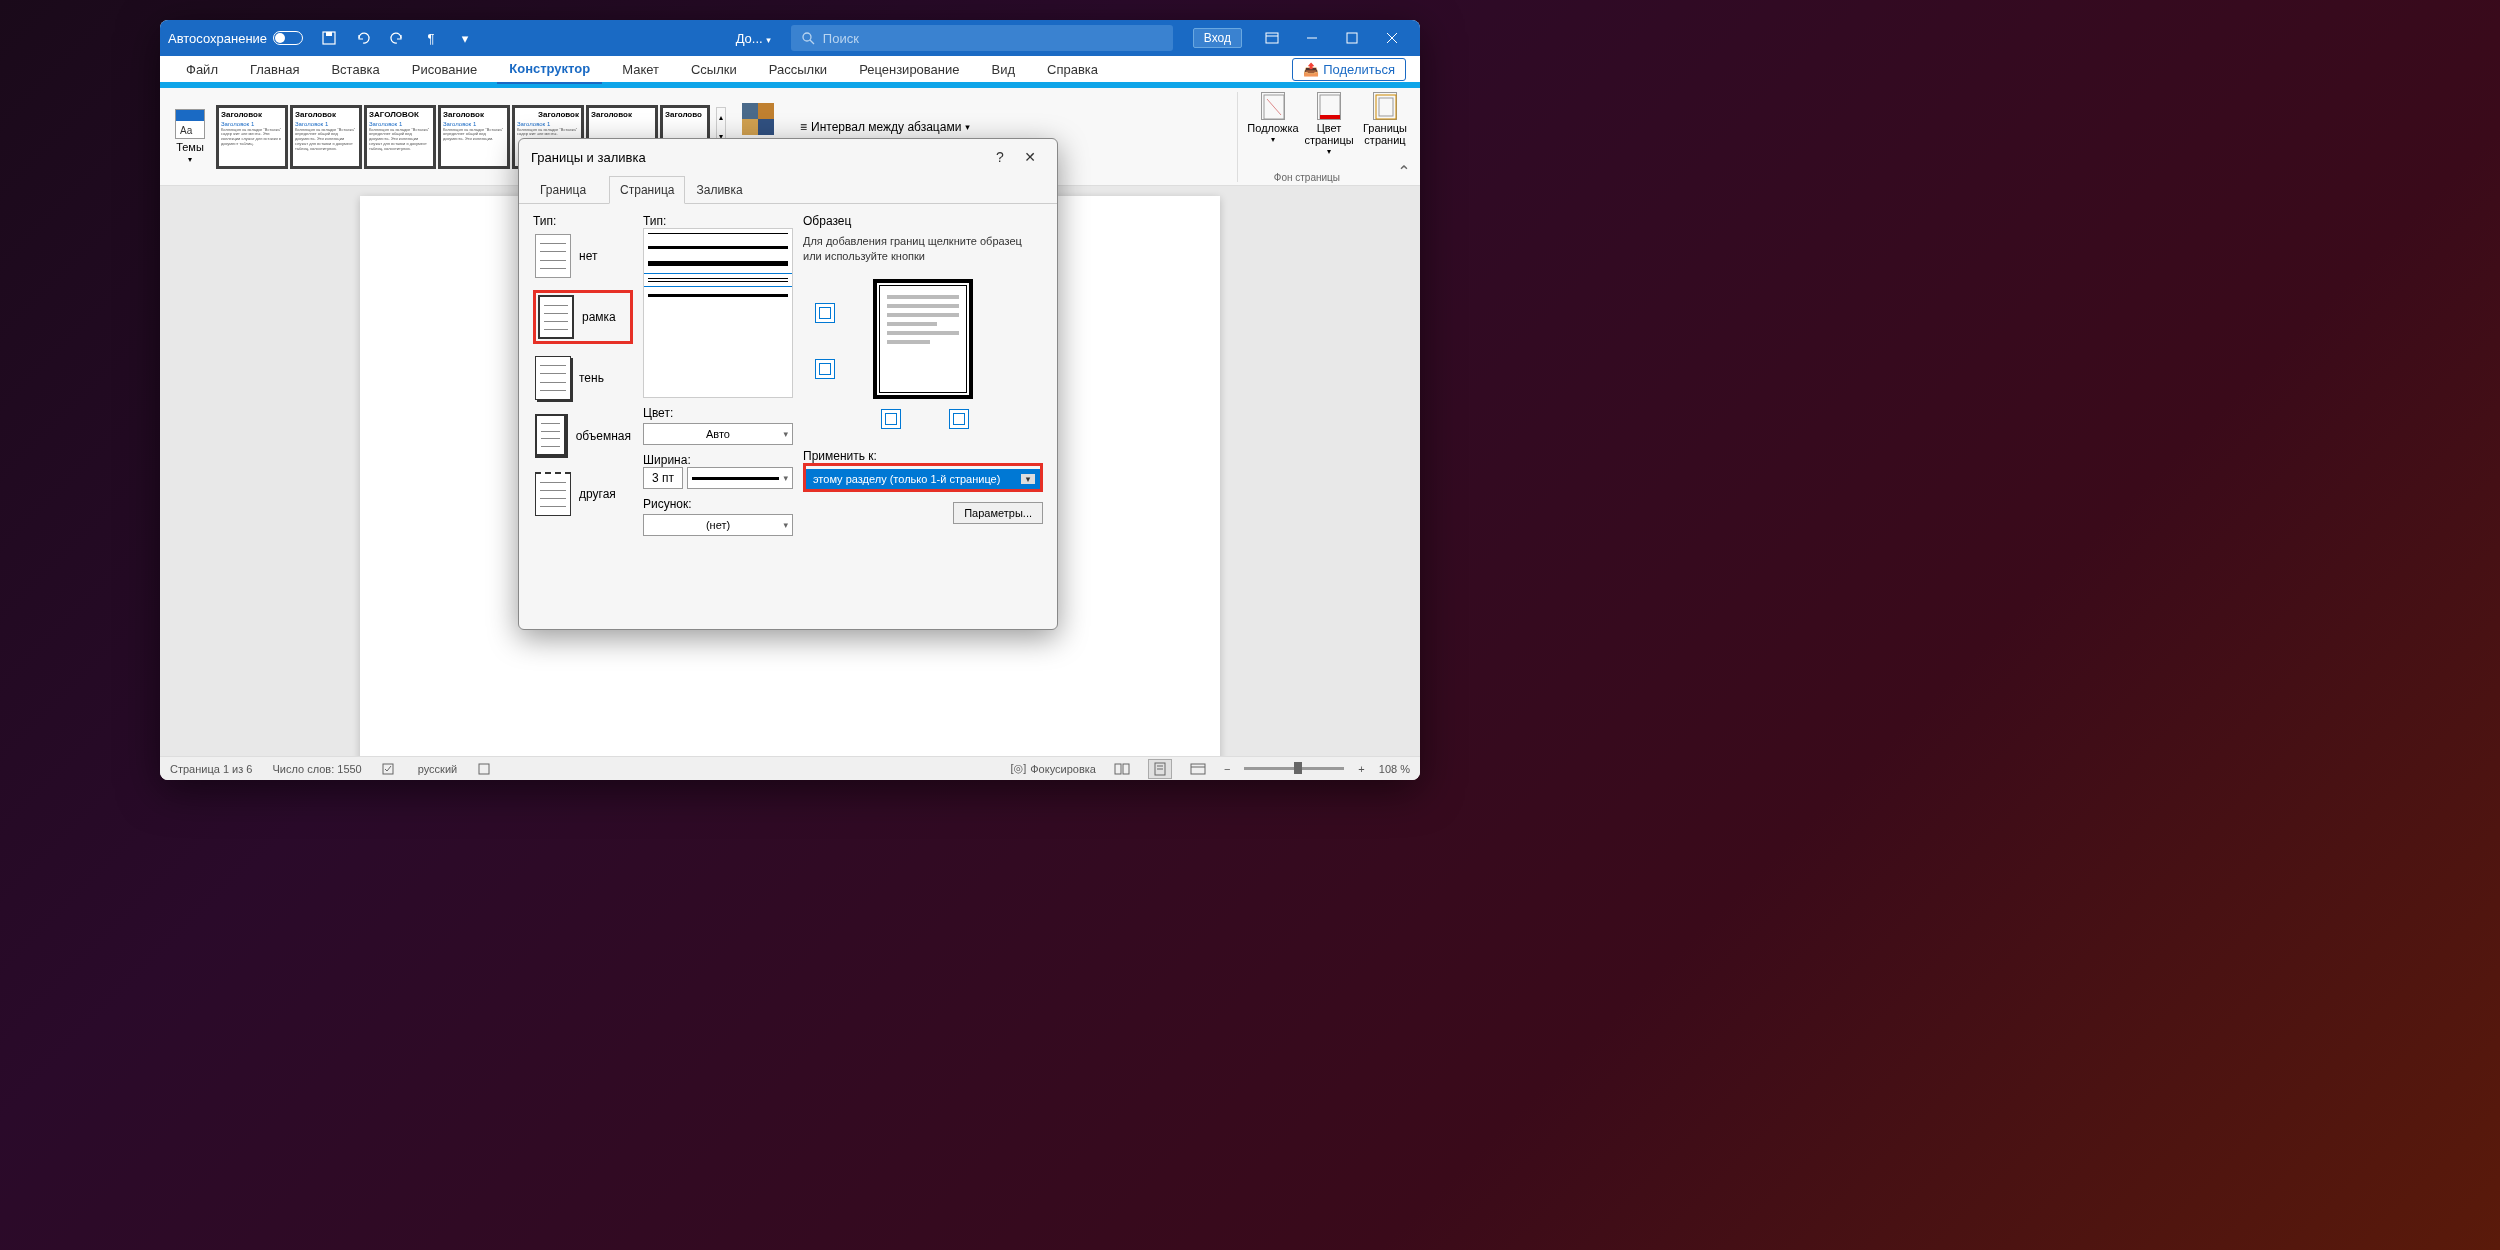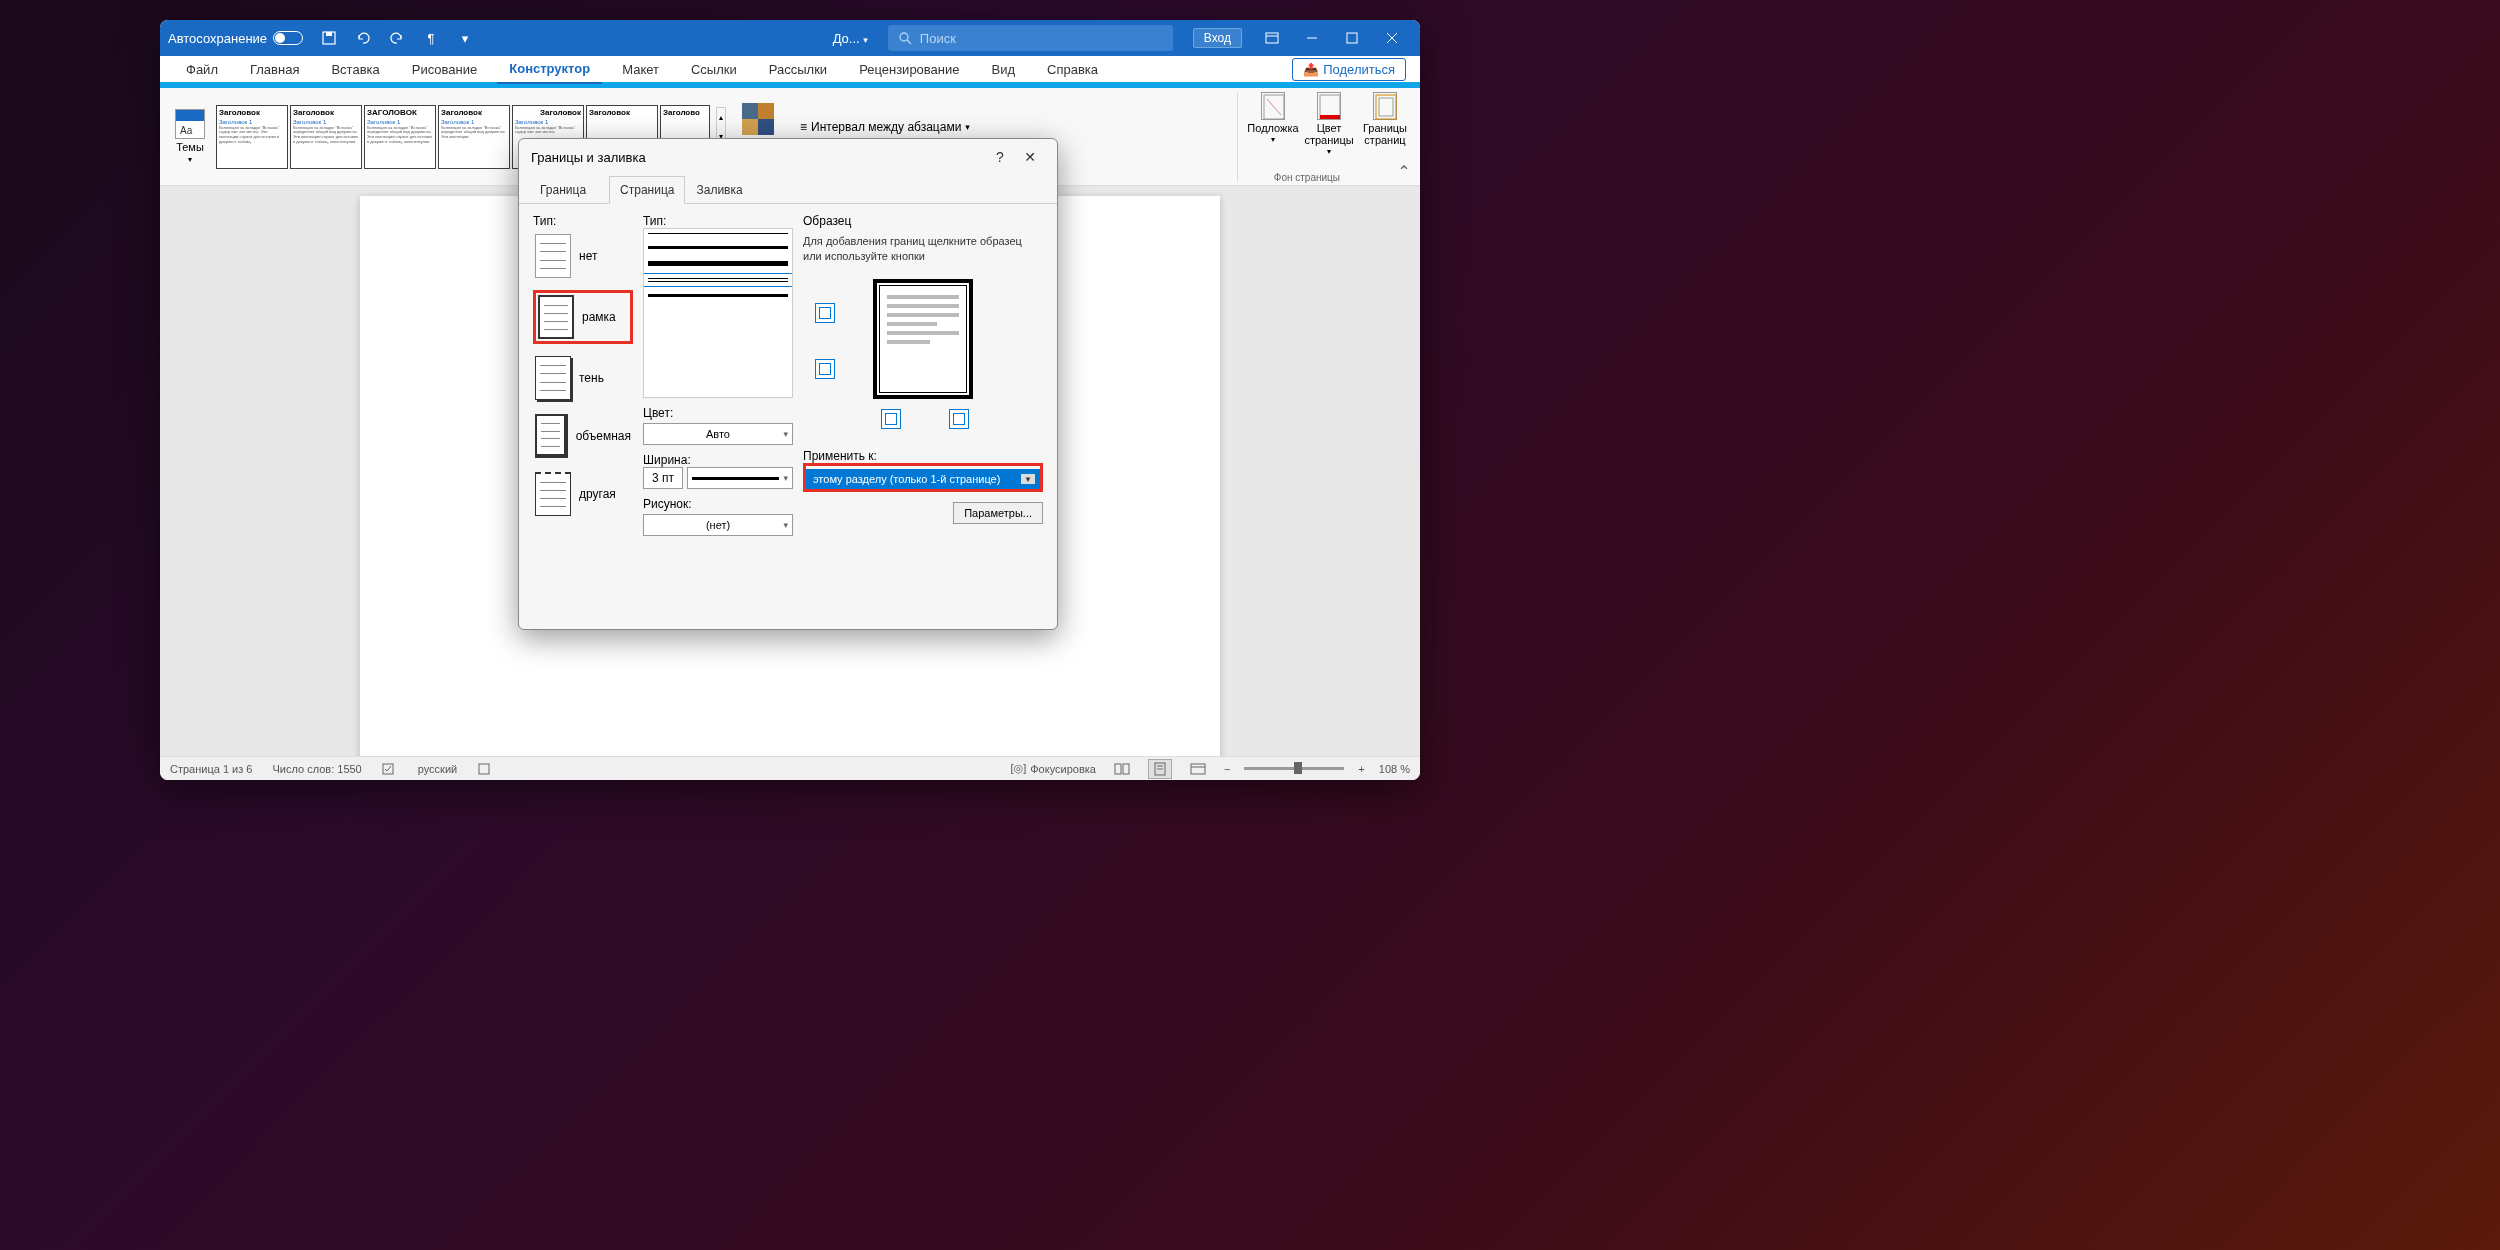--- a/index.html
+++ b/index.html
@@ -5,36 +5,36 @@
 * { box-sizing: border-box; margin: 0; padding: 0; font-family: "Segoe UI", Arial, sans-serif; }
 body { width: 2500px; height: 1250px; background: linear-gradient(135deg, #1a0a1a 0%, #2a0a2a 30%, #3a0a1a 70%, #5a1a0a 100%); overflow: hidden; position: relative; }
 .word-window { position: absolute; left: 160px; top: 20px; width: 1260px; height: 760px; background: #fff; border-radius: 8px; overflow: hidden; box-shadow: 0 10px 40px rgba(0,0,0,0.5); display: flex; flex-direction: column; }
 .title-bar { height: 36px; background: #1a6ac4; display: flex; align-items: center; padding: 0 8px; color: #fff; font-size: 13px; }
 .title-bar .autosave { display: flex; align-items: center; gap: 6px; }
 .toggle { width: 30px; height: 14px; border: 1px solid #fff; border-radius: 7px; position: relative; }
 .toggle::after { content: ''; width: 10px; height: 10px; background: #fff; border-radius: 50%; position: absolute; left: 1px; top: 1px; }
 .title-bar .qat { display: flex; gap: 18px; margin-left: 18px; }
 .qat-icon { width: 16px; height: 16px; display: flex; align-items: center; justify-content: center; }
 .title-bar .doc-title { flex: 1; text-align: right; }
-.search-box { width: 285px; height: 26px; background: #3a82d0; border-radius: 3px; display: flex; align-items: center; padding: 0 10px; gap: 8px; margin: 0 20px; }
+.search-box { width: 382px; height: 26px; background: #3a82d0; border-radius: 3px; display: flex; align-items: center; padding: 0 10px; gap: 8px; margin: 0 20px; }
 .search-box input { background: transparent; border: none; color: #b8d4f0; font-size: 13px; outline: none; width: 100%; }
 .search-box input::placeholder { color: #b8d4f0; }
 .login-btn { background: #3a82d0; border: 1px solid #6aa8e0; padding: 2px 10px; font-size: 12px; color: #fff; border-radius: 2px; }
 .win-controls { display: flex; gap: 0; margin-left: 10px; }
 .win-btn { width: 40px; height: 36px; display: flex; align-items: center; justify-content: center; color: #fff; }
 .ribbon-tabs { height: 32px; background: #fff; border-bottom: 6px solid #0ea5e9; display: flex; align-items: center; padding: 0 14px; gap: 8px; }
 .ribbon-tab { padding: 6px 12px; font-size: 13px; color: #333; cursor: pointer; }
 .ribbon-tab.active { color: #1a6ac4; font-weight: 600; border-bottom: 2px solid #1a6ac4; }
 .share-btn { margin-left: auto; border: 1px solid #1a6ac4; color: #1a6ac4; padding: 3px 10px; font-size: 13px; border-radius: 3px; display: flex; align-items: center; gap: 4px; }
 .ribbon-content { height: 98px; background: #f8f8f8; border-bottom: 1px solid #ddd; display: flex; align-items: center; padding: 4px 10px; gap: 6px; position: relative; }
 .themes-btn { width: 40px; display: flex; flex-direction: column; align-items: center; font-size: 11px; gap: 2px; }
 .themes-icon { width: 30px; height: 30px; border: 1px solid #999; background: linear-gradient(to bottom, #1a6ac4 40%, #fff 40%); position: relative; }
 .themes-icon::after { content: 'Aa'; position: absolute; bottom: 2px; left: 4px; font-size: 10px; color: #333; }
 .style-gallery { display: flex; gap: 2px; }
-.style-item { width: 72px; height: 64px; border: 1px solid #404040; background: #fff; padding: 2px; font-size: 6px; overflow: hidden; }
+.style-item { width: 72px; height: 64px; border: 3px solid #404040; background: #fff; padding: 2px; font-size: 6px; overflow: hidden; }
 .style-item .st-title { font-size: 8px; font-weight: bold; margin-bottom: 2px; }
 .style-item .st-sub { font-size: 6px; color: #1a6ac4; margin-bottom: 1px; }
 .style-item .st-body { font-size: 4px; color: #555; line-height: 1.2; }
 .color-swatch { width: 32px; height: 32px; display: grid; grid-template-columns: 1fr 1fr; grid-template-rows: 1fr 1fr; }
 .font-swatch { width: 32px; height: 32px; border: 1px solid #333; display: flex; align-items: center; justify-content: center; font-size: 18px; font-weight: bold; }
 .para-spacing { font-size: 12px; display: flex; align-items: center; gap: 4px; }
 .pg-btn { width: 50px; display: flex; flex-direction: column; align-items: center; font-size: 11px; gap: 2px; text-align: center; line-height: 1.1; }
 .pg-icon { width: 24px; height: 28px; border: 1px solid #999; position: relative; }
 .collapse-btn { position: absolute; right: 6px; bottom: 4px; width: 20px; height: 20px; display: flex; align-items: center; justify-content: center; color: #666; }
 .doc-area { flex: 1; background: #e8e8e8; display: flex; justify-content: center; overflow: hidden; padding-top: 10px; }

